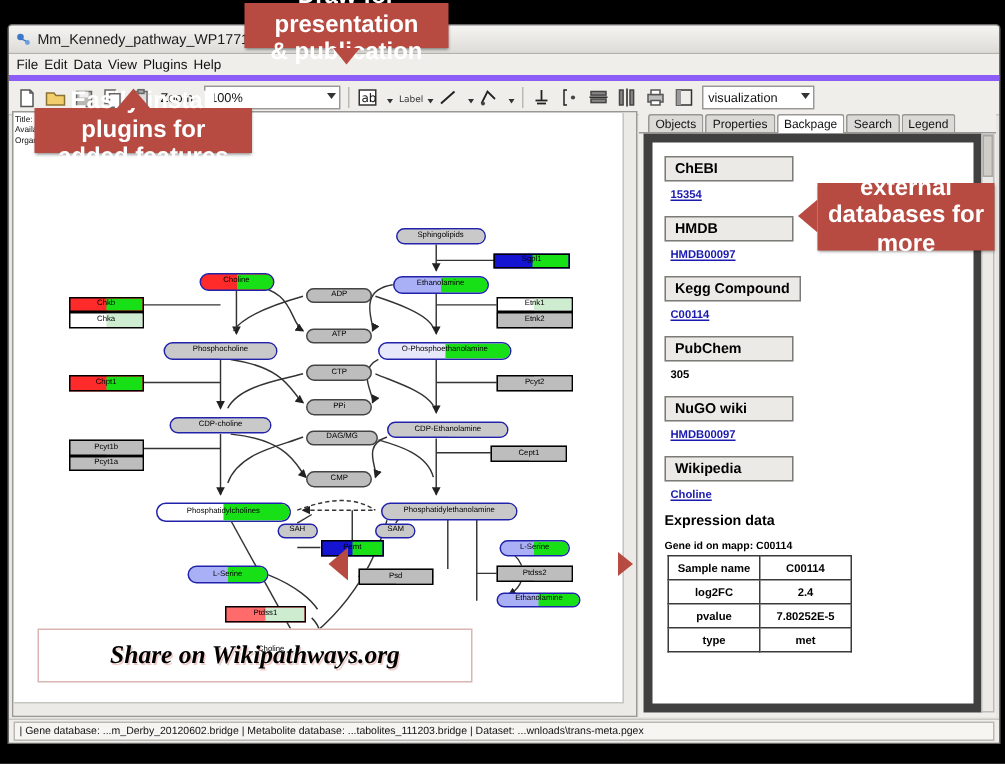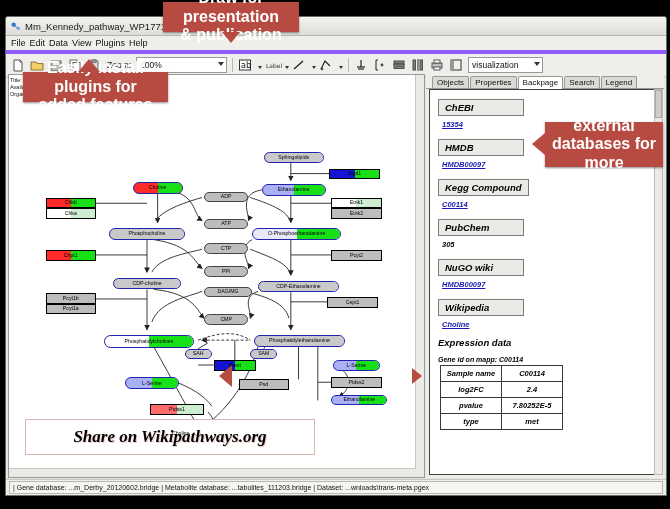--- a/index.html
+++ b/index.html
@@ -70,22 +70,22 @@
         border:1px solid #000;}
 
   
   .tabs{display:flex;height:14px;align-items:flex-end;padding-left:6px;
         border-bottom:1px solid #9a9894;background:#f0eeea;}
   .tab{font-size:8px;padding:1px 4px 1px 4px;border:1px solid #9a9894;
        border-bottom:none;background:#dcdad6;color:#111;margin-right:1px;
        border-radius:2px 2px 0 0;}
   .tab.active{background:#fff;position:relative;top:1px;padding-bottom:2px;}
   .backpage{position:absolute;left:3px;top:15px;right:9px;bottom:3px;
-            background:#fff;border:1px solid #404040;overflow:hidden;
-            padding:7px 0 0 8px;font-style:italic;}
+            background:#fff;border:6px solid #404040;overflow:hidden;
+            padding:7px 0 0 8px;}
   .dbhead{display:inline-block;border:1px solid #7d7b77;background:#eceae6;
           font-size:9.5px;font-weight:bold;color:#000;padding:2px 6px;
           min-width:72px;}
   .dblink{font-size:7.5px;color:#1a1aaf;text-decoration:underline;
           margin:4px 0 8px 4px;display:block;font-weight:bold;}
   .dbplain{font-size:7.5px;color:#000;margin:4px 0 8px 4px;display:block;
            font-weight:bold;}
   .exprhead{font-size:9.5px;font-weight:bold;color:#000;margin:2px 0 8px 0;}
   .geneid{font-size:7px;font-weight:bold;color:#000;margin-bottom:2px;}
   table.expr{border-collapse:collapse;margin-left:2px;}

